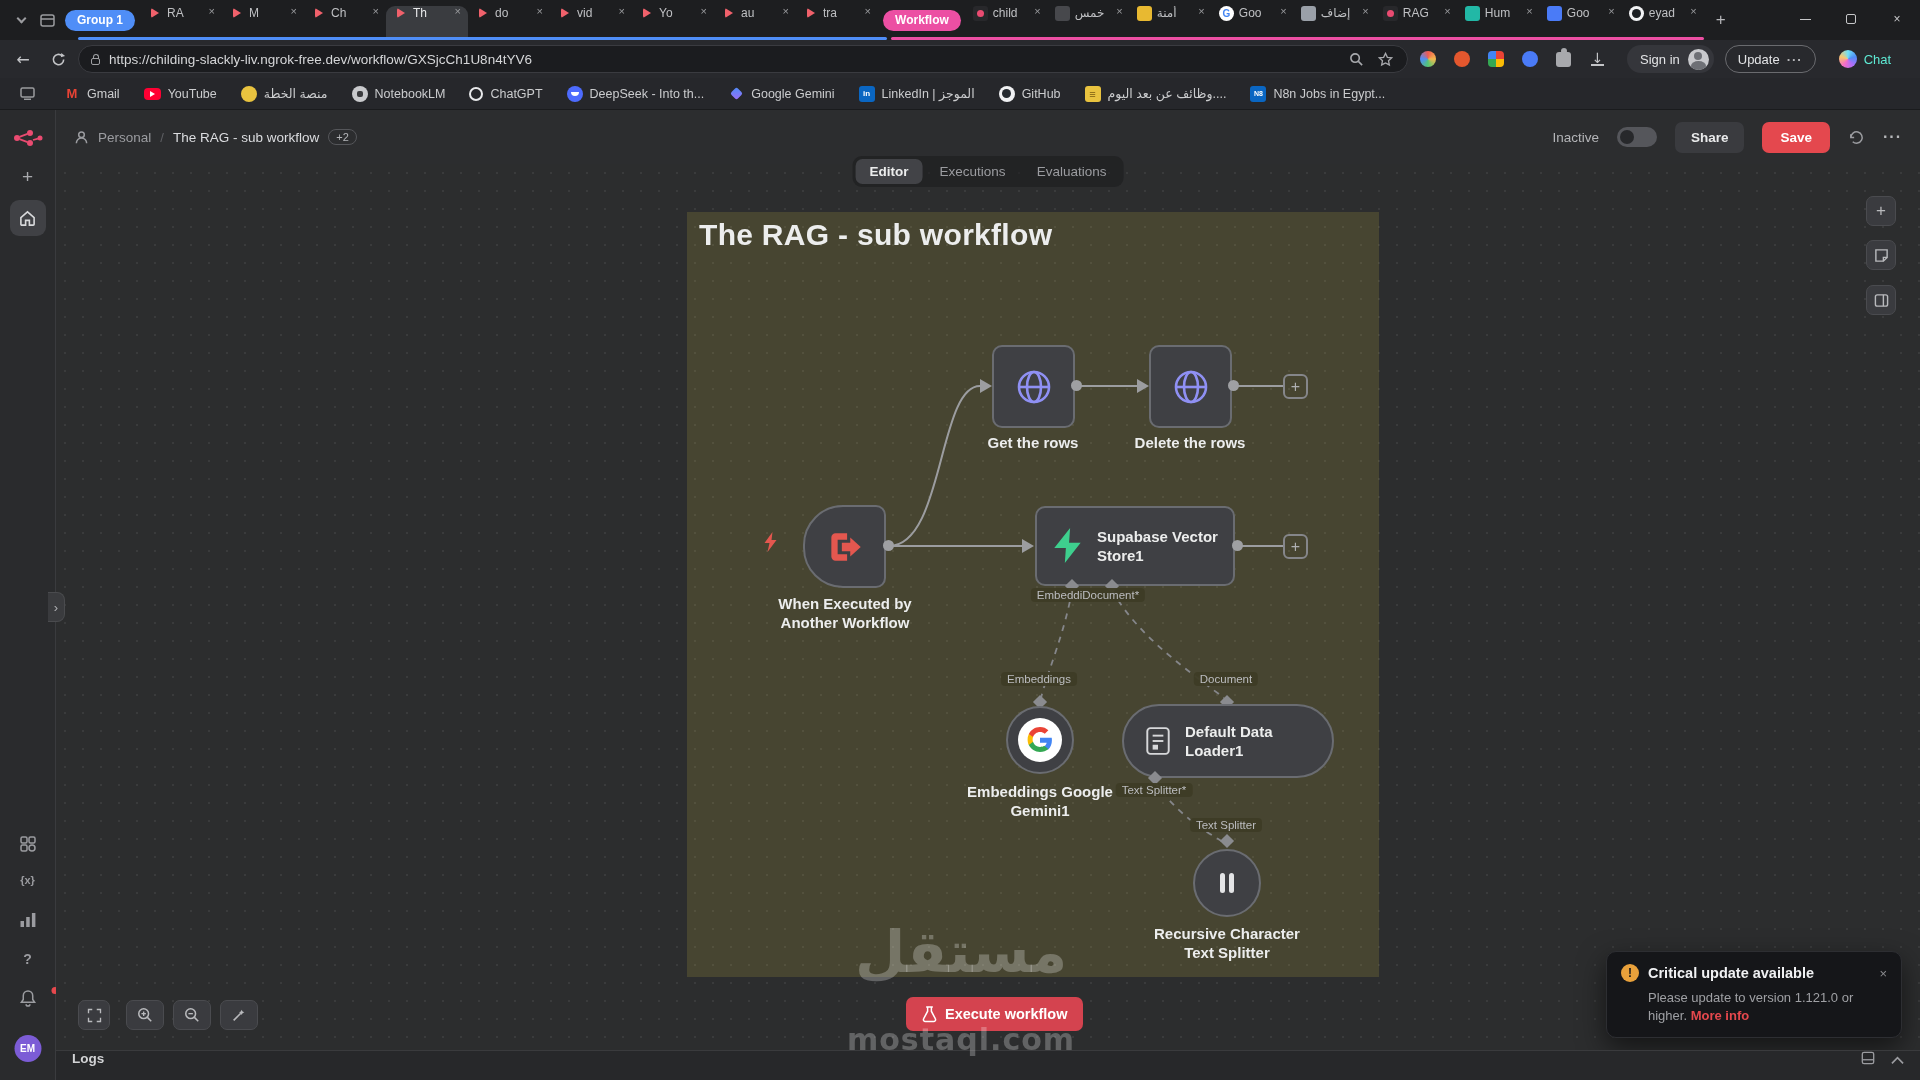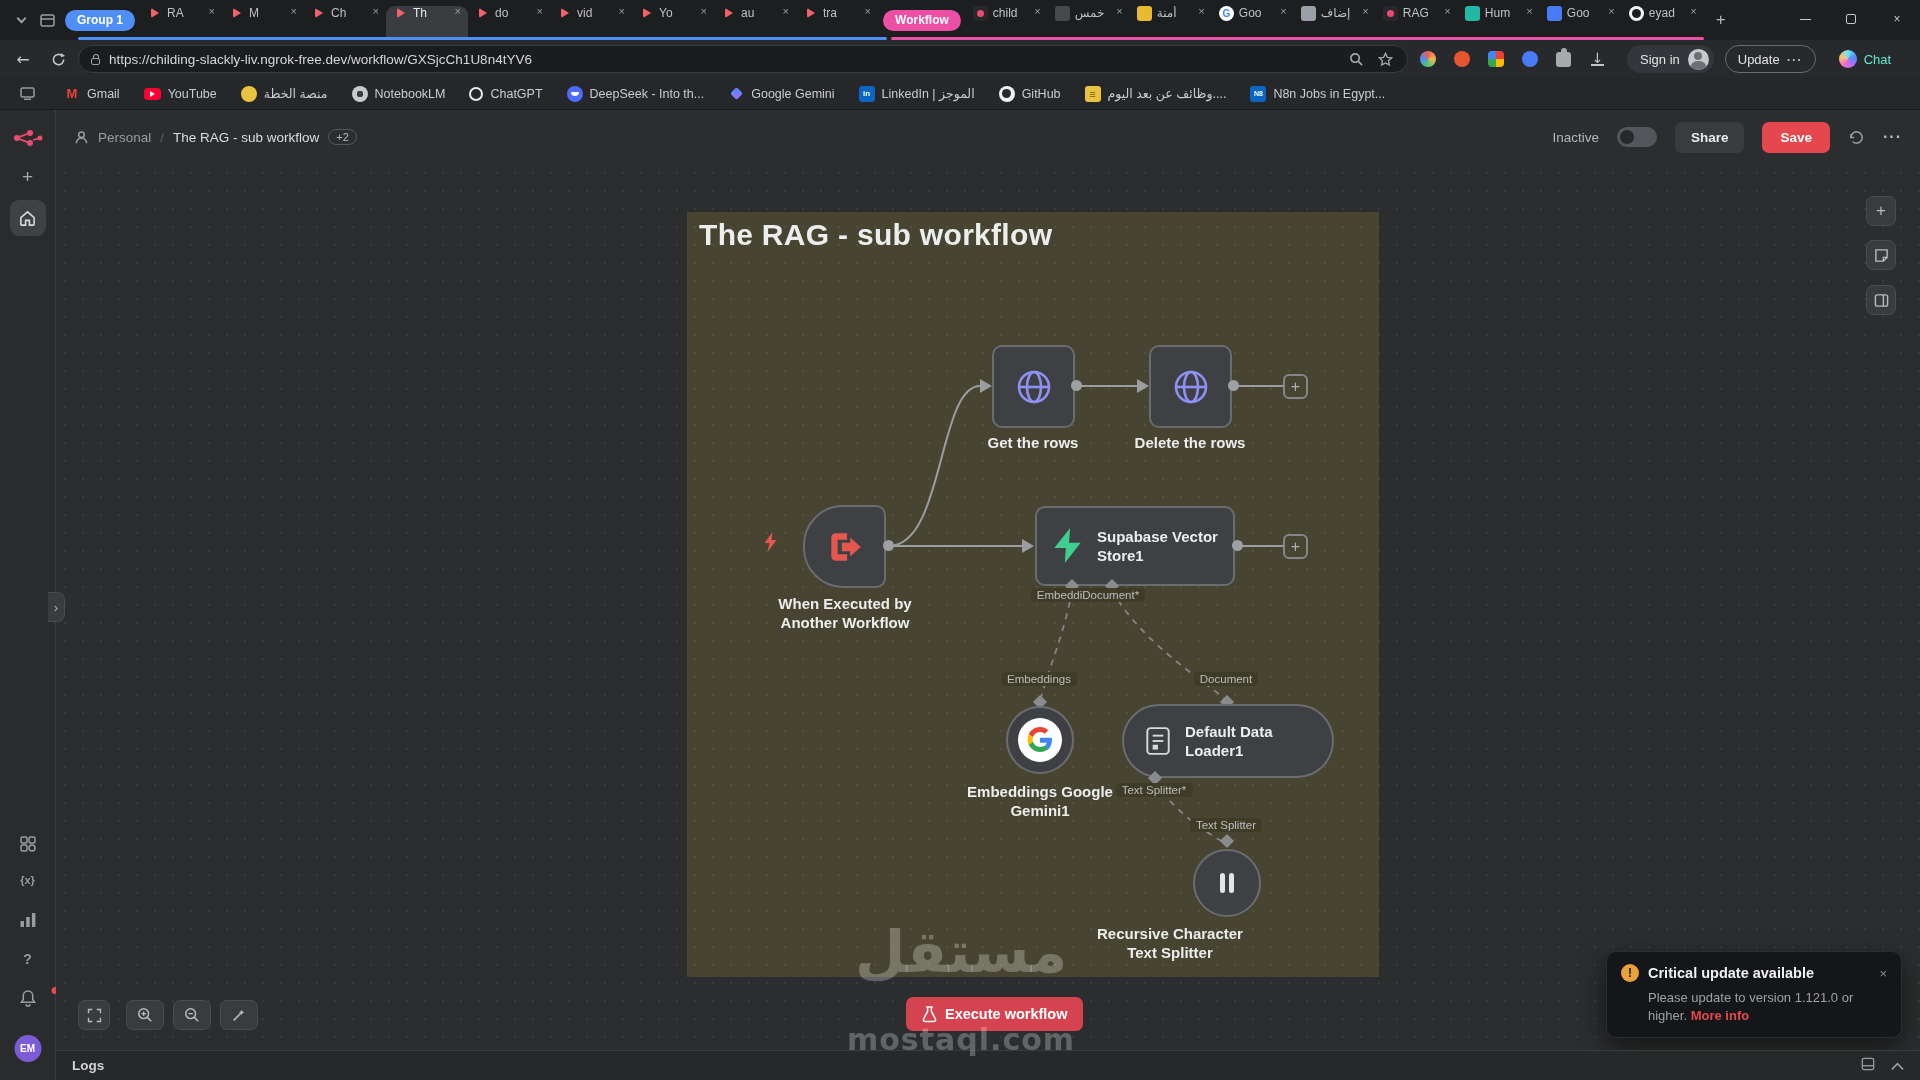--- a/index.html
+++ b/index.html
@@ -126,21 +126,21 @@
 .odot{position:absolute;width:11px;height:11px;border-radius:50%;background:#9fa0a3}
 .diamond{position:absolute;width:10px;height:10px;background:#8a8b8f;transform:rotate(45deg)}
 .port-pill{position:absolute;transform:translateX(-50%);font-size:11.5px;color:#bcbdc0;background:rgba(62,60,38,.95);padding:1px 6px;border-radius:4px;white-space:nowrap}
 .plus{position:absolute;width:25px;height:25px;border:2px solid #85868a;border-radius:6px;color:#aeafb2;display:flex;align-items:center;justify-content:center;font-size:16px}
 .gwrap{width:44px;height:44px;background:#fff;border-radius:50%;display:flex;align-items:center;justify-content:center}
 .bolt-pin{position:absolute;left:707px;top:368px}
 .cv-btn{position:absolute;background:#3a3b3f;border:1px solid #4a4b4f;border-radius:7px;color:#b9babd;display:flex;align-items:center;justify-content:center}
 .execute-btn{position:absolute;left:850px;top:833px;height:34px;padding:0 16px;background:#d4434f;border-radius:7px;color:#fff;font-size:14.5px;font-weight:600;display:flex;align-items:center;gap:8px;z-index:6}
 
 
-.logsbar{position:absolute;left:56px;top:1050px;width:1864px;height:30px;background:#27282a;border-top:1px solid #3a3b3d;display:flex;align-items:center;padding:0 16px;z-index:10}
+.logsbar{position:absolute;left:56px;top:1050px;width:1864px;height:30px;background:#27282a;border-top:1px solid #3a3b3d;display:flex;align-items:flex-start;padding:0 16px;z-index:10}
 .logs-lbl{font-size:13.5px;color:#d2d3d5;font-weight:600}
 .logs-right{margin-left:auto;display:flex;align-items:center;gap:16px;color:#9b9ca0}
 
 
 .edge-expander{position:absolute;left:48px;top:592px;width:17px;height:30px;background:#3a3b3e;border:1px solid #4a4b4e;border-left:none;border-radius:0 8px 8px 0;color:#aeafb2;display:flex;align-items:center;justify-content:center;font-size:13px;z-index:14}
 .toast{position:absolute;left:1550px;top:787px;width:296px;background:#151619;border:1px solid #2d2e32;border-radius:10px;padding:12px 14px;box-shadow:0 10px 28px rgba(0,0,0,.55);z-index:30}
 .toast-head{display:flex;gap:9px;align-items:center}
 .warn-ico{width:18px;height:18px;border-radius:50%;background:#e9a13b;color:#151619;font-weight:700;font-size:12px;display:flex;align-items:center;justify-content:center;flex:none}
 .toast-title{font-size:14.5px;font-weight:700;color:#f0f1f3;flex:1}
 .toast-close{color:#8a8b8e;font-size:13px;flex:none}
@@ -445,20 +445,25 @@
       <span class="hdr-ico">
         <svg width="17" height="17" viewBox="0 0 18 18">
             <path d="M3 9 a6 6 0 1 1 2 4.5" fill="none" stroke="#9b9ca0" stroke-width="1.6"></path>
             <polyline points="3,5.5 3,9 6.5,9" fill="none" stroke="#9b9ca0" stroke-width="1.6"></polyline>
           </svg>
       </span>
       <span class="dots">···</span>
     </div>
   </div>
 
+  <div class="view-tabs">
+    <div class="vtab active">Editor</div>
+    <div class="vtab">Executions</div>
+    <div class="vtab">Evaluations</div>
+  </div>
 
   <div class="canvas">
     <div class="selection"></div>
     <div class="canvas-title">The RAG - sub workflow</div>
 
     <svg class="wires" width="1864" height="886" viewBox="0 0 1864 886">
       <path class="w" d="M833 382 L966 382"></path>
       <path class="w" d="M833 382 C888 382 882 222 924 222"></path>
       <path class="w" d="M1021 222 L1081 222"></path>
       <path class="w" d="M1178 222 L1227 222"></path>
@@ -566,21 +571,21 @@
 
     <div class="port-pill" style="left:1170px;top:654px">Text Splitter</div>
     <div class="diamond" style="left:1166px;top:672px"></div>
 
     <div class="node n-round" style="position:absolute;left:1137px;top:685px">
       <svg width="30" height="30" viewBox="0 0 30 30">
           <rect x="8" y="5" width="5" height="20" rx="2.5" fill="#e3e4e6"></rect>
           <rect x="17" y="5" width="5" height="20" rx="2.5" fill="#e3e4e6"></rect>
         </svg>
     </div>
-    <div class="node-label" style="left:1114px;top:760px">
+    <div class="node-label" style="left:1171px;top:760px">
       <div>Recursive Character</div>
       <div>Text Splitter</div>
     </div>
 
     <div class="cv-btn" style="left:1810px;top:32px;width:30px;height:30px;font-size:17px">+</div>
     <div class="cv-btn" style="left:1810px;top:76px;width:30px;height:30px">
       <svg width="15" height="15" viewBox="0 0 16 16">
           <path d="M2 2 h12 v8 l-4 4 H2 z" fill="none" stroke="#b9babd" stroke-width="1.5"></path>
           <path d="M14 10 h-4 v4" fill="none" stroke="#b9babd" stroke-width="1.5"></path>
         </svg>

